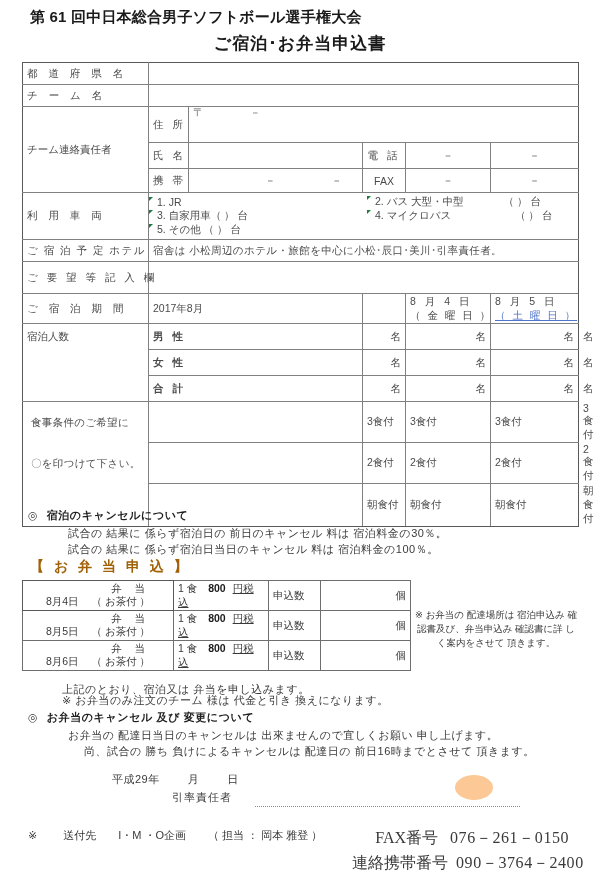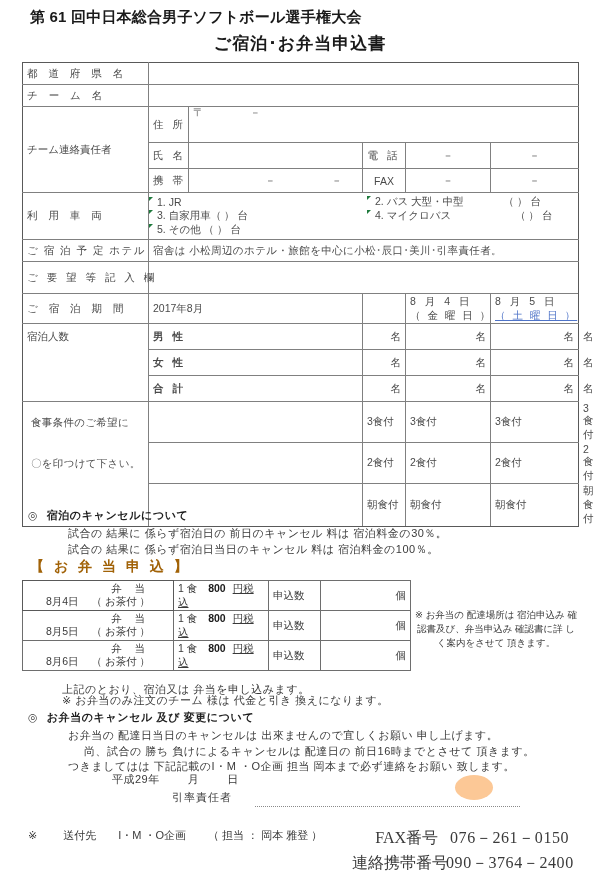--- a/index.html
+++ b/index.html
@@ -393,30 +393,29 @@
 
   <div class="note-sec note-line" style="left:62px; top:676px;margin-top:6px;">上記のとおり、宿泊又は 弁当を申し込みます。</div>
   <div class="note-sec note-line" style="left:62px; top:693px;">※  お弁当のみ注文のチーム 様は 代金と引き 換えになります。</div>
 
   <div class="note-sec" style="left:28px; top:710px;">
     <span class="dblcirc">◎</span>
     <span class="note-head" style="margin-left:6px">お弁当のキャンセル 及び 変更について</span>
   </div>
   <div class="note-sec note-line" style="left:68px; top:728px;">お弁当の 配達日当日のキャンセルは 出來ませんので宜しくお願い 申し上げます。</div>
   <div class="note-sec note-line" style="left:68px; top:744px;margin-left:16px;">尚、試合の 勝ち 負けによるキャンセルは 配達日の 前日16時までとさせて 頂きます。</div>
-  <div class="note-sec note-line" style="left:68px; top:759px;">つきましてはは 下記記載のI・M ・O企画 担当 岡本まで必ず連絡をお願い 致します。</div>
 
   <div class="heisei">
     <span>平成29年</span><span class="g"></span><span>月</span><span class="g"></span><span>日</span>
   </div>
   <div class="sigLabel">引率責任者</div>
   <div class="sigLine"></div>
   <div class="stamp"></div>
 
   <div class="footer">
     <span>※</span><span class="g1"></span><span>送付先</span><span class="g2"></span><span>I・M ・O企画</span><span class="g3"></span><span>（ 担当 ： 岡本 雅登 ）</span>
   </div>
   <div class="faxblock">
     <div><span class="lb" style="text-align:right">FAX番号</span><span class="num" style="margin-left:12px">076－261－0150</span></div>
-    <div><span class="lb2" style="text-align:right">連絡携帯番号</span><span class="num" style="margin-left:8px">090－3764－2400</span></div>
+    <div><span class="lb2" style="text-align:right">連絡携帯番号</span><span class="num" style="margin-left:18px">090－3764－2400</span></div>
   </div>
 
 </div>
 
 </body></html>

